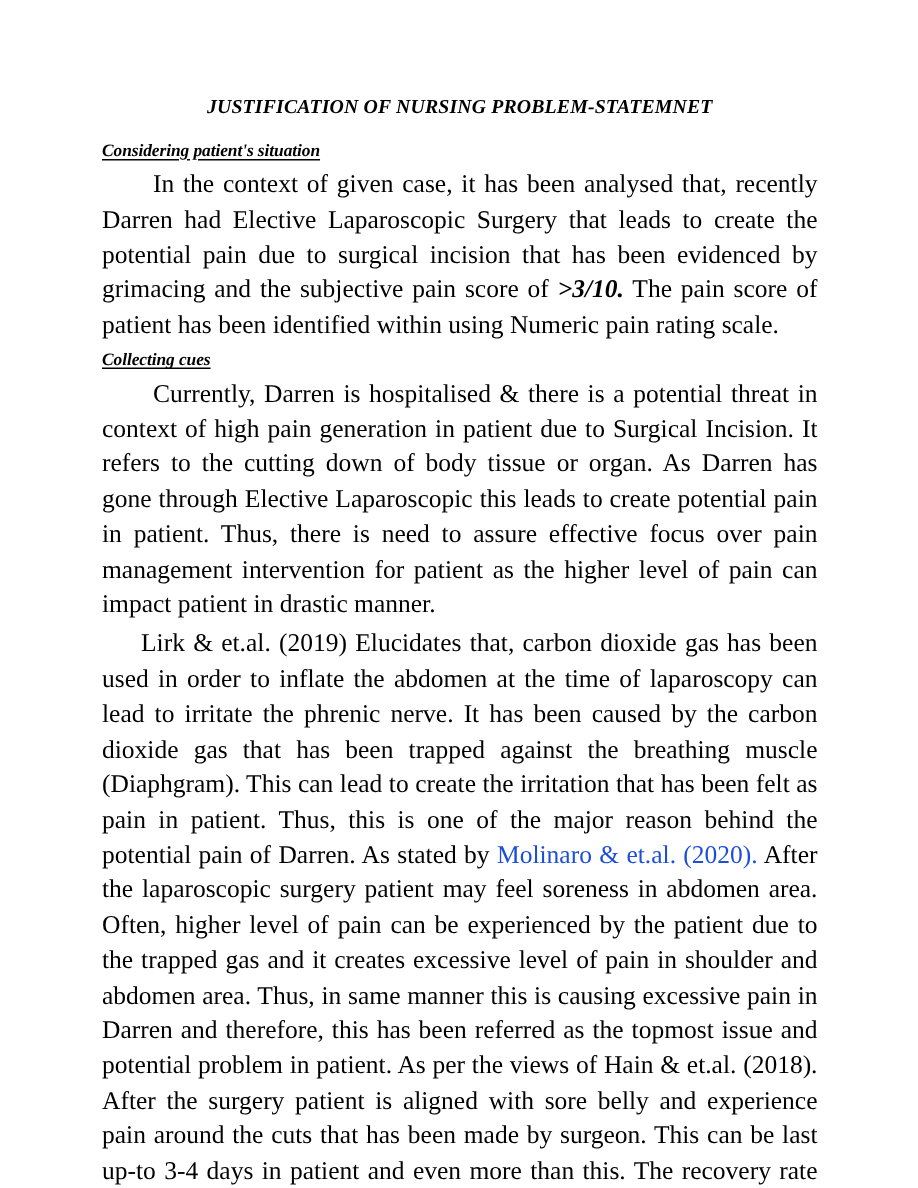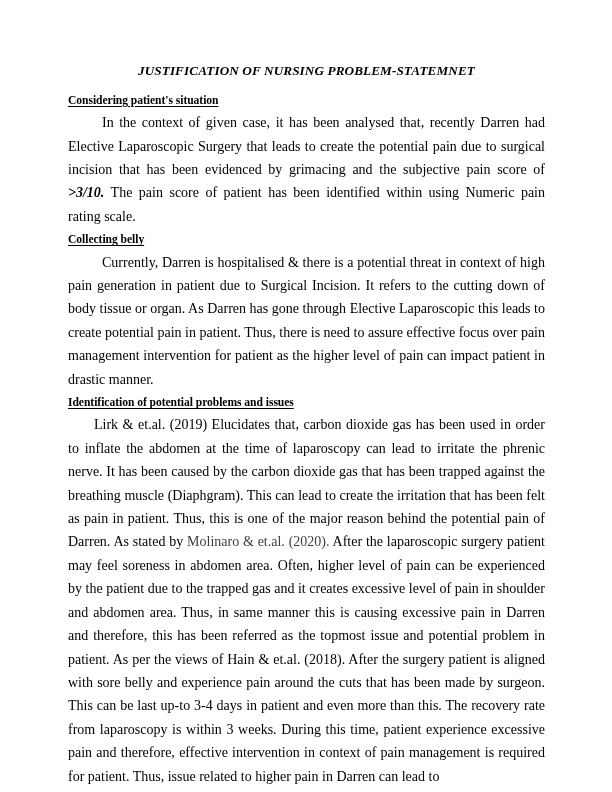--- a/index.html
+++ b/index.html
@@ -27,61 +27,61 @@
     font-weight: bold;
     font-style: italic;
     text-align: center;
     letter-spacing: 0.1px;
     margin: 0 0 12px 0;
     line-height: 1.35;
   }
   .section-heading {
     font-size: 11.6px;
     font-weight: bold;
+    font-style: italic;
     text-decoration: underline;
     text-underline-offset: 1.5px;
     margin: 0 0 2px 0;
     line-height: 1.5;
     letter-spacing: -0.05px;
   }
   .para {
-    font-size: 14px;
+    font-size: 17px;
     text-align: justify;
     text-justify: inter-word;
     line-height: 23.4px;
     margin: 0 0 1px 0;
     text-indent: 34px;
     hyphens: none;
   }
   .para.small-indent {
     text-indent: 26px;
   }
   .para.gap-after {
     margin-bottom: 3px;
   }
   .bold-italic {
     font-weight: bold;
     font-style: italic;
   }
   .cite-color {
-    color: #404040;
+    color: #1d4ed8;
   }
 </style>
 </head>
 <body>
 
 <div class="page">
   <div class="content">
 
     <h1 class="doc-title">JUSTIFICATION OF NURSING PROBLEM-STATEMNET</h1>
 
     <h2 class="section-heading">Considering patient's situation</h2>
     <p class="para gap-after"><span>In the context of given case, it has been analysed that, recently Darren had Elective Laparoscopic Surgery that leads to create the potential pain due to surgical incision that has been evidenced by grimacing and the subjective pain score of </span><span class="bold-italic">&gt;3/10.</span><span> The pain score of patient has been identified within using Numeric pain rating scale.</span></p>
 
-    <h2 class="section-heading">Collecting belly</h2>
+    <h2 class="section-heading">Collecting cues</h2>
 
     <p class="para gap-after">Currently, Darren is hospitalised &amp; there is a potential threat in context of high pain generation in patient due to Surgical Incision. It refers to the cutting down of body tissue or organ. As Darren has gone through Elective Laparoscopic this leads to create potential pain in patient. Thus, there is need to assure effective focus over pain management intervention for patient as the higher level of pain can impact patient in drastic manner.</p>
 
-    <h2 class="section-heading">Identification of potential problems and issues</h2>
     <p class="para small-indent"><span>Lirk &amp; et.al. (2019) Elucidates that, carbon dioxide gas has been used in order to inflate the abdomen at the time of laparoscopy can lead to irritate the phrenic nerve. It has been caused by the carbon dioxide gas that has been trapped against the breathing muscle (Diaphgram). This can lead to create the irritation that has been felt as pain in patient. Thus, this is one of the major reason behind the potential pain of Darren.  As stated by </span><span class="cite-color">Molinaro &amp; et.al. (2020).</span><span> After the laparoscopic surgery patient may feel soreness in abdomen area. Often, higher level of pain can be experienced by the patient due to the trapped gas and it creates excessive level of pain in shoulder and abdomen area. Thus, in same manner this is causing excessive pain in Darren and therefore, this has been referred as the topmost issue and potential problem in patient. As per the views of Hain &amp; et.al. (2018). After the surgery patient is aligned with sore belly and experience pain around the cuts that has been made by surgeon. This can be last up-to 3-4 days in patient and even more than this. The recovery rate from laparoscopy is within 3 weeks. During this time, patient experience excessive pain and therefore, effective intervention in context of pain management is required for patient. Thus, issue related to higher pain in Darren can lead to</span></p>
 
   </div>
 </div>
 
 </body></html>

